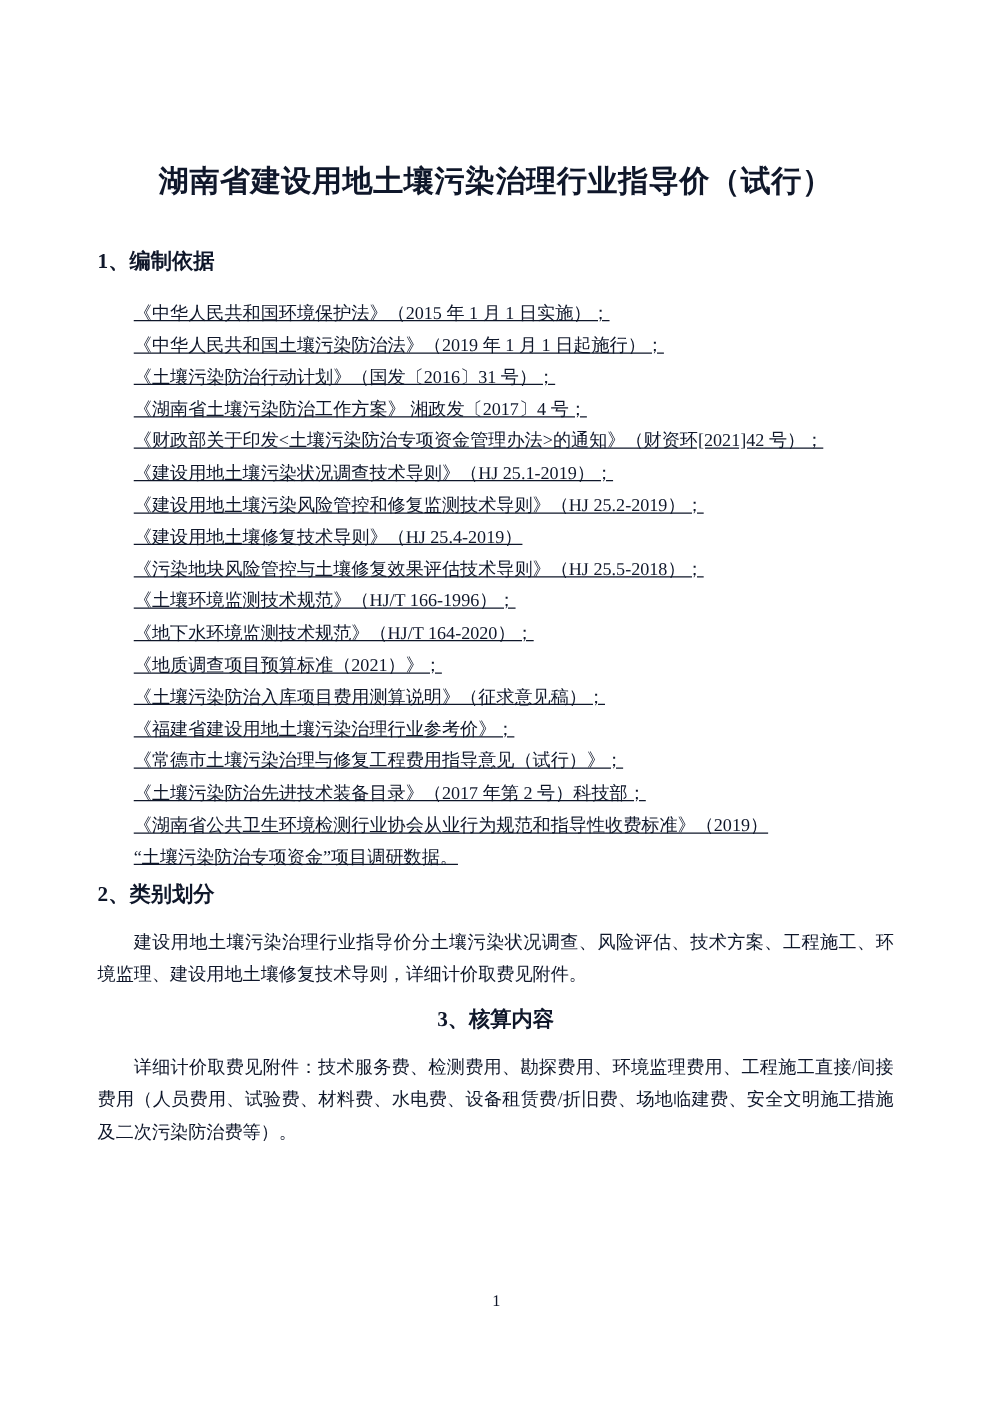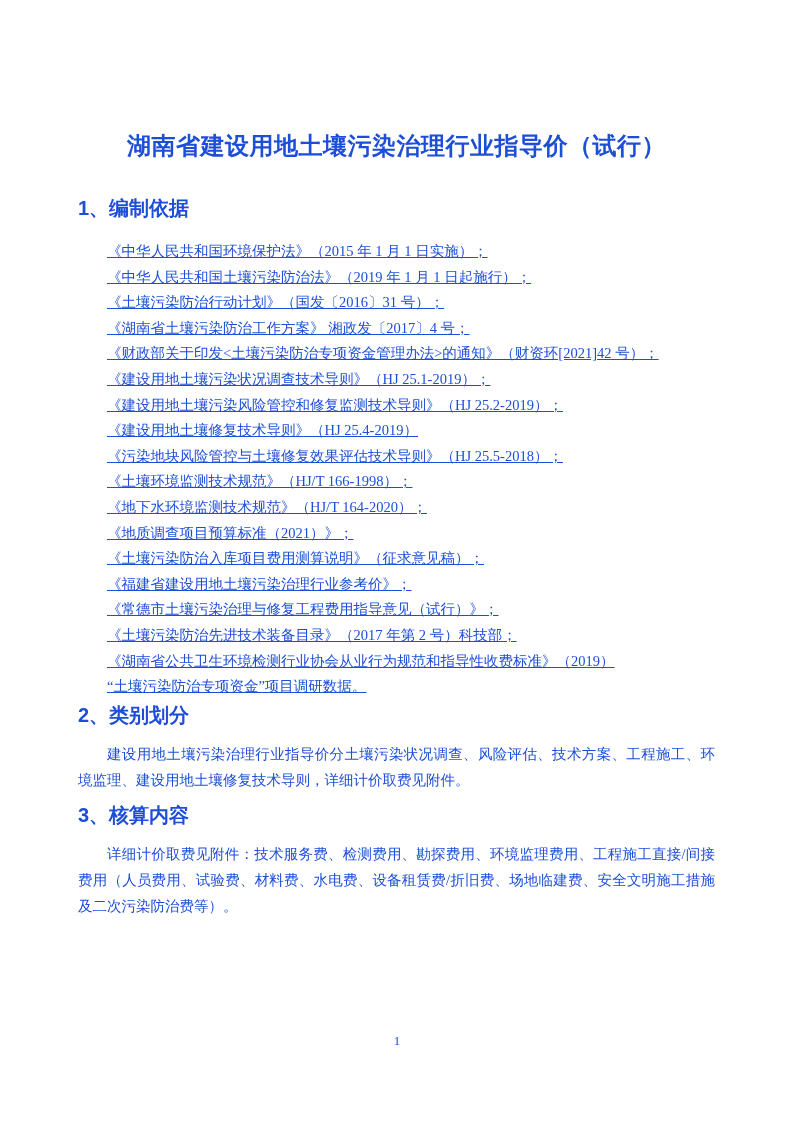--- a/index.html
+++ b/index.html
@@ -8,45 +8,45 @@
     background: #ffffff;
   }
   .page {
     position: relative;
     width: 794px;
     height: 1123px;
     margin: 0 auto;
     background: #ffffff;
     box-sizing: border-box;
     padding: 133px 79px 0 78px;
-    color: #1d4ed8;
+    color: #0f172a;
     font-family: "Liberation Serif", "DejaVu Serif", serif;
     font-size: 14.5px;
     overflow: hidden;
   }
   .doc-title {
     margin: 0;
     font-family: "Liberation Serif", "DejaVu Serif", serif;
     font-size: 24px;
     font-weight: 700;
     line-height: 27px;
     text-align: center;
     letter-spacing: 0.5px;
   }
   .section-heading {
     margin: 0;
-    font-family: Liberation Sans, sans-serif;
-    font-size: 20px;
+    font-family: Liberation Serif, serif;
+    font-size: 17px;
     font-weight: 700;
     line-height: 21px;
     text-align: left;
   }
   .heading-1 { margin-top: 38px; }
   .heading-2 { margin-top: 5px; }
-  .heading-3 { margin-top: 12px; }
+  .heading-3 { margin-top: 12px; text-align: center; }
   .ref-list { margin-top: 20px; }
   .ref-item {
     margin: 0;
     line-height: 25.6px;
     text-indent: 2em;
     text-align: justify;
     text-justify: inter-ideograph;
     text-decoration: underline;
   }
   .body-para {
@@ -79,21 +79,21 @@
   <div class="ref-list">
     <p class="ref-item">《中华人民共和国环境保护法》（2015 年 1 月 1 日实施）；</p>
     <p class="ref-item">《中华人民共和国土壤污染防治法》（2019 年 1 月 1 日起施行）；</p>
     <p class="ref-item">《土壤污染防治行动计划》（国发〔2016〕31 号）；</p>
     <p class="ref-item">《湖南省土壤污染防治工作方案》 湘政发〔2017〕4 号；</p>
     <p class="ref-item">《财政部关于印发&lt;土壤污染防治专项资金管理办法&gt;的通知》（财资环[2021]42 号）；</p>
     <p class="ref-item">《建设用地土壤污染状况调查技术导则》（HJ 25.1-2019）；</p>
     <p class="ref-item">《建设用地土壤污染风险管控和修复监测技术导则》（HJ 25.2-2019）；</p>
     <p class="ref-item">《建设用地土壤修复技术导则》（HJ 25.4-2019）</p>
     <p class="ref-item">《污染地块风险管控与土壤修复效果评估技术导则》（HJ 25.5-2018）；</p>
-    <p class="ref-item">《土壤环境监测技术规范》（HJ/T 166-1998）；</p>
+    <p class="ref-item">《土壤环境监测技术规范》（HJ/T 166-1996）；</p>
     <p class="ref-item">《地下水环境监测技术规范》（HJ/T 164-2020）；</p>
     <p class="ref-item">《地质调查项目预算标准（2021）》；</p>
     <p class="ref-item">《土壤污染防治入库项目费用测算说明》（征求意见稿）；</p>
     <p class="ref-item">《福建省建设用地土壤污染治理行业参考价》；</p>
     <p class="ref-item">《常德市土壤污染治理与修复工程费用指导意见（试行）》；</p>
     <p class="ref-item">《土壤污染防治先进技术装备目录》（2017 年第 2 号）科技部；</p>
     <p class="ref-item">《湖南省公共卫生环境检测行业协会从业行为规范和指导性收费标准》（2019）</p>
     <p class="ref-item">“土壤污染防治专项资金”项目调研数据。</p>
   </div>
 

